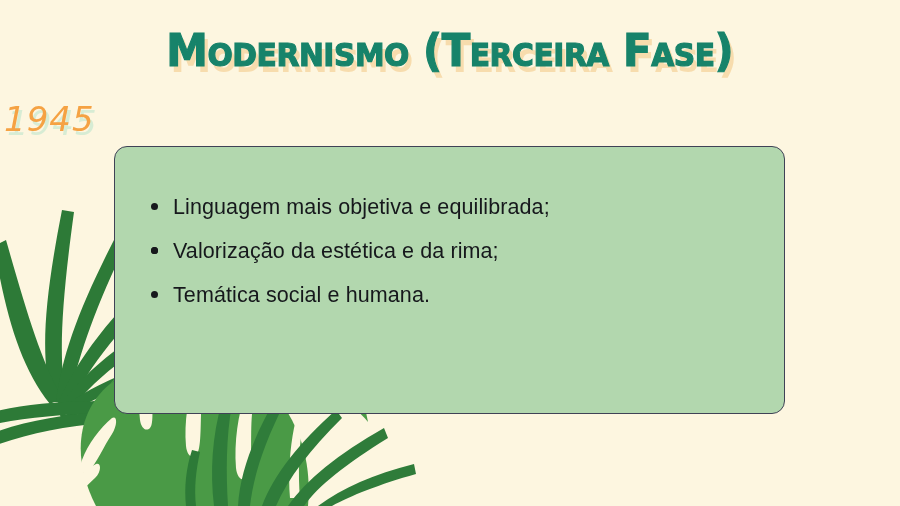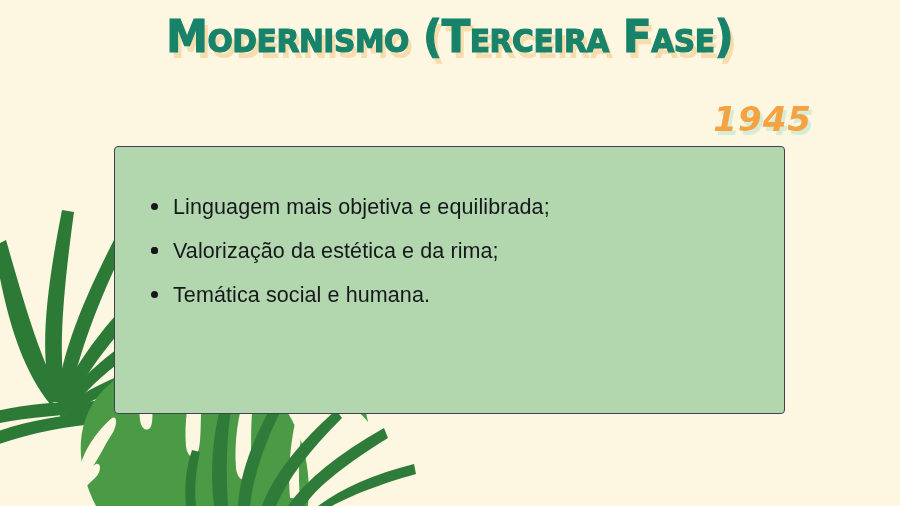--- a/index.html
+++ b/index.html
@@ -24,21 +24,21 @@
     width: 420px;
     height: 300px;
     pointer-events: none;
   }
   #leaves svg { display: block; width: 100%; height: 100%; }
 
   
   .title-wrap {
     position: absolute;
     left: 0;
-    top: 14px;
+    top: 28px;
     width: 900px;
     text-align: center;
   }
   .title {
     display: inline-block;
     font-family: "DejaVu Sans", "Liberation Sans", sans-serif;
     font-weight: 700;
     font-size: 45px;
     line-height: 1.0;
     letter-spacing: -0.5px;
@@ -46,44 +46,44 @@
     color: #17836a;
     text-shadow: 4px 6px 0 #f7dcad;
     transform: scaleX(0.93);
     transform-origin: center;
     white-space: nowrap;
     -webkit-text-stroke: 1.2px #17836a;
   }
 
   .year {
     position: absolute;
-    left: 12px;
+    left: 4px;
     top: 99px;
     width: 800px;
-    text-align: right;
+    text-align: left;
     font-family: "DejaVu Sans", "Liberation Sans", sans-serif;
-    font-weight: 700;
+    font-weight: 400;
     font-size: 34px;
     font-style: italic;
     letter-spacing: 1px;
     color: #f5a243;
     text-shadow: 3px 4px 0 #d7ecd4;
   }
 
   
   .content-box {
     position: absolute;
     left: 114px;
     top: 146px;
     width: 671px;
     height: 268px;
     box-sizing: border-box;
     background: #b2d7ae;
     border: 1.6px solid #3f4256;
-    border-radius: 4px;
+    border-radius: 13px;
   }
   .bullet-list {
     list-style: none;
     margin: 0;
     padding: 47px 0 0 36px;
   }
   .bullet-item {
     position: relative;
     display: block;
     margin: 0 0 18px 0;

